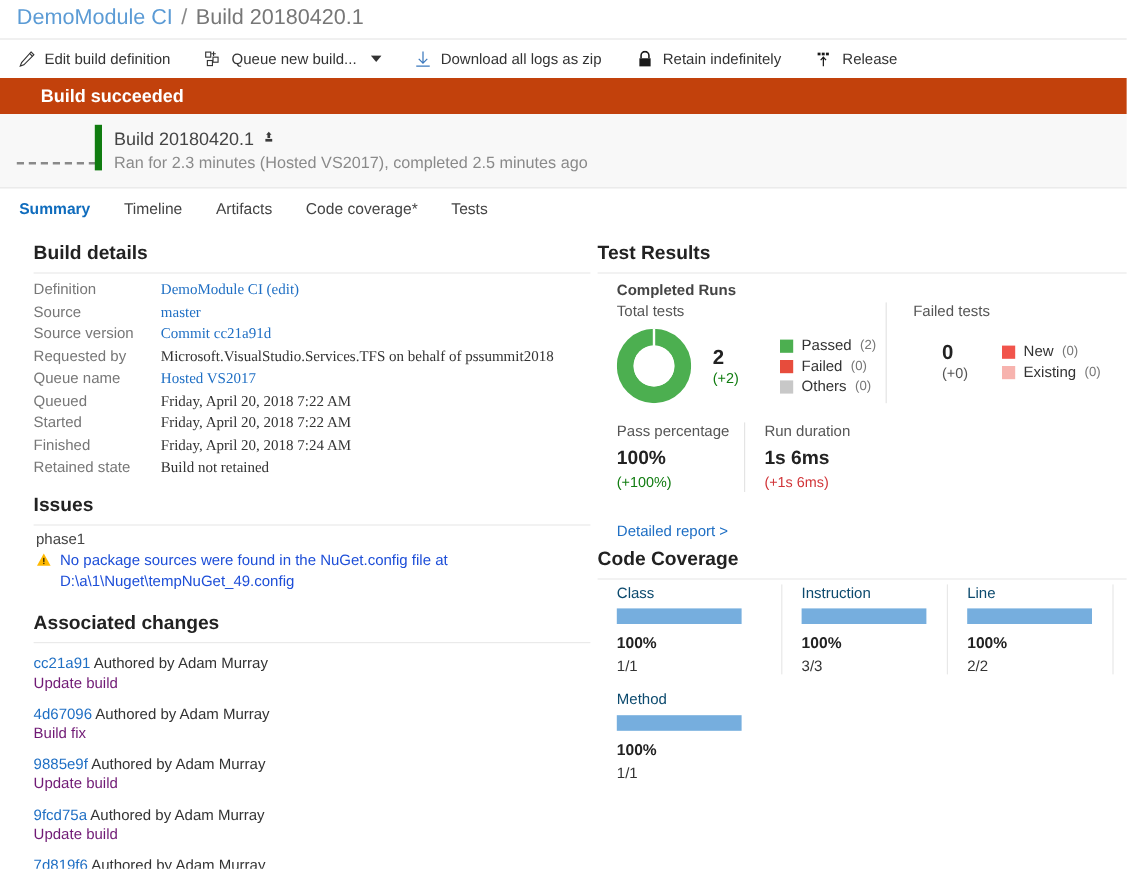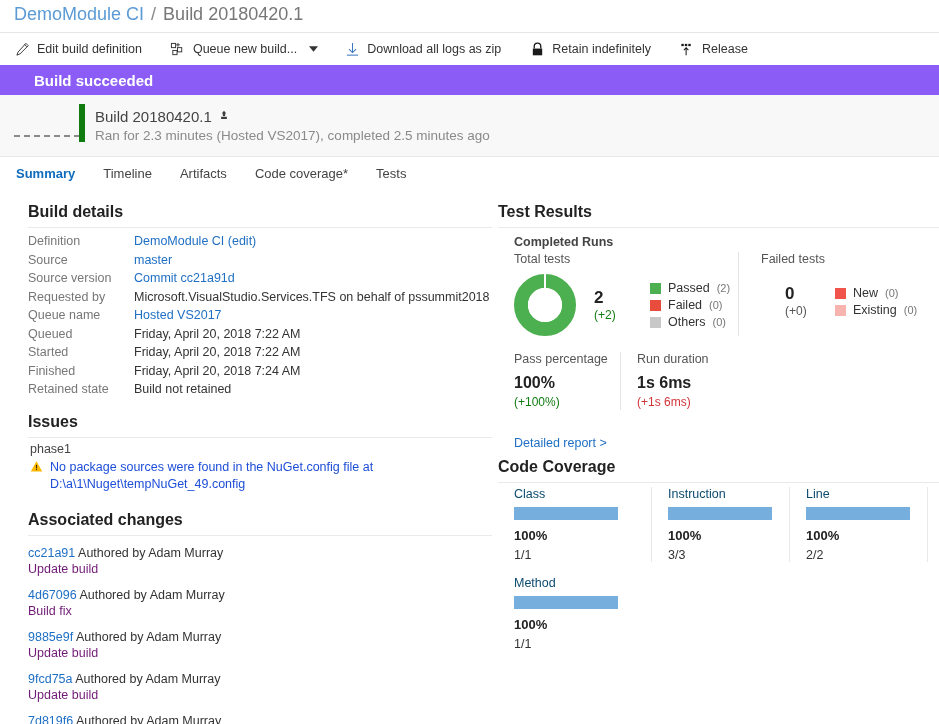--- a/index.html
+++ b/index.html
@@ -58,21 +58,21 @@
     margin-right: 26px;
     cursor: pointer;
     font-size: 9px;
     color: #333;
     display: flex;
     align-items: center;
   }
 
   
   .status-banner {
-    background: #8b5cf6;
+    background: #c2410c;
     height: 30px;
     display: flex;
     align-items: center;
     padding-left: 34px;
     color: #ffffff;
     font-size: 15px;
     font-weight: bold;
   }
 
   
@@ -154,21 +154,21 @@
     border-collapse: collapse;
     font-size: 12.5px;
     width: 100%;
   }
   table.details td {
     padding: 1px 0;
     vertical-align: top;
     line-height: 16.5px;
   }
   table.details td.k { width: 106px; color: #777777; }
-  table.details td.v { color: #333333; }
+  table.details td.v { color: #333333; font-family: Liberation Serif, serif; }
   .lnk { color: #1f6fc4; cursor: pointer; }
 
   
   .issue-phase { font-size: 12.5px; color: #444; margin: 4px 0 3px 2px; }
   .issue-row {
     display: flex;
     gap: 7px;
     font-size: 12.5px;
     color: #1d4ed8;
     margin-left: 2px;

